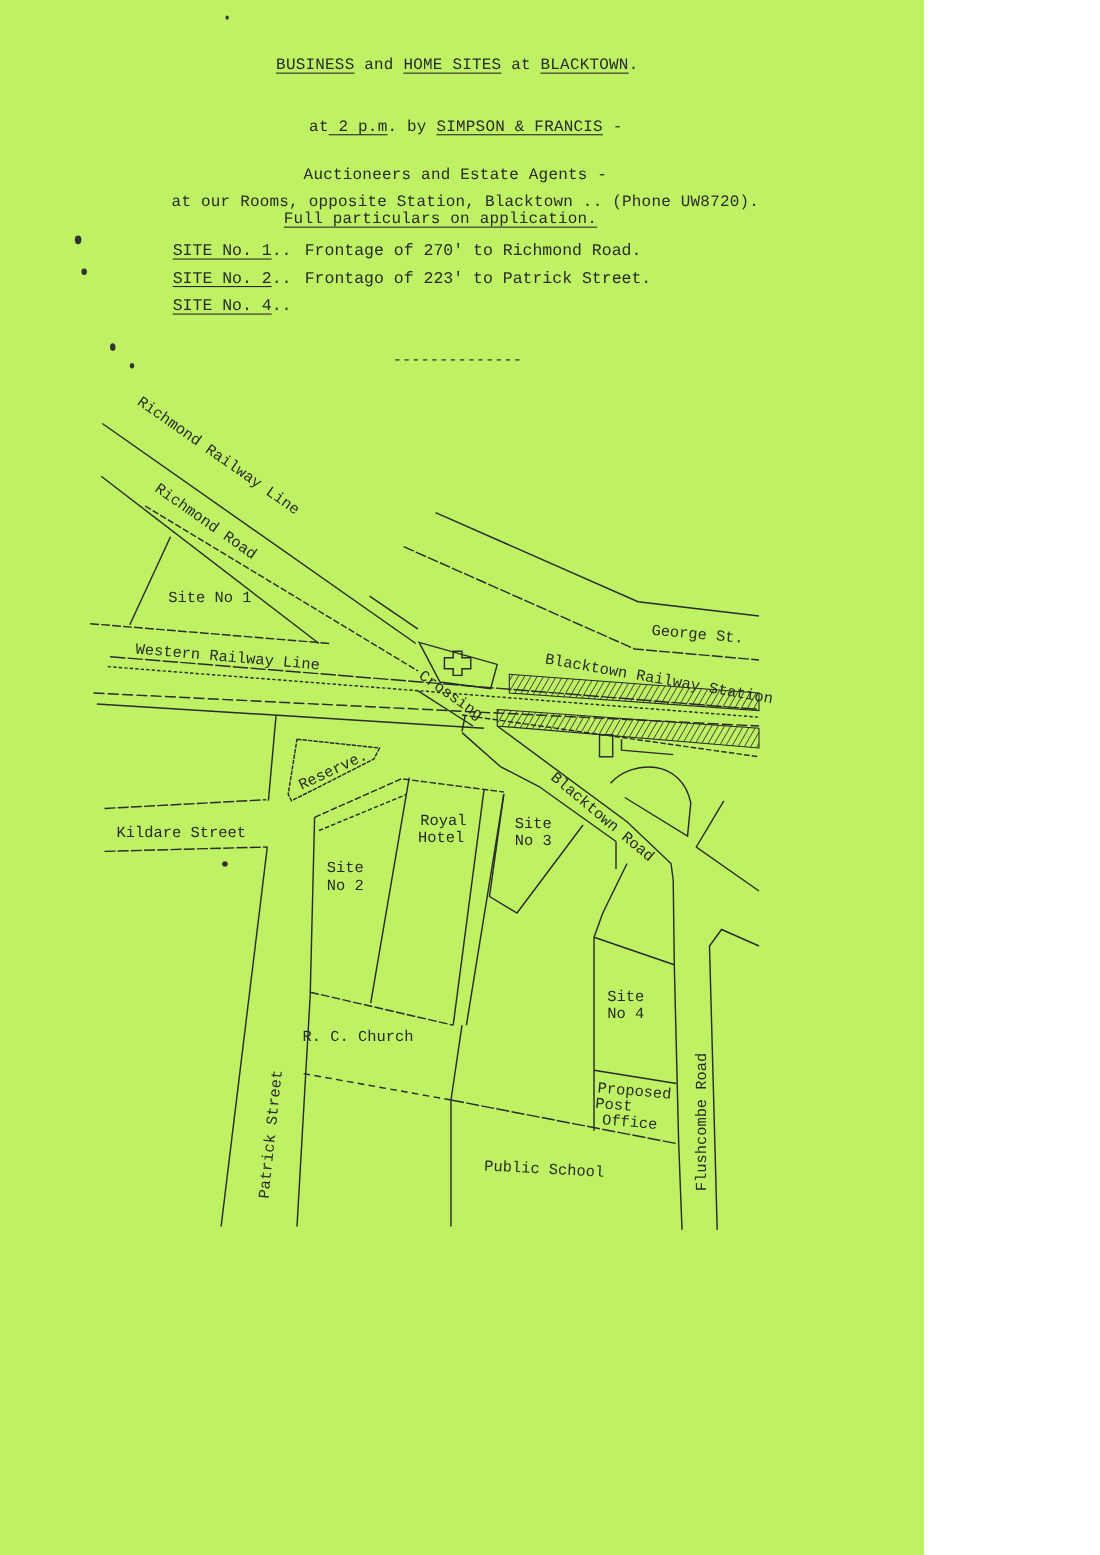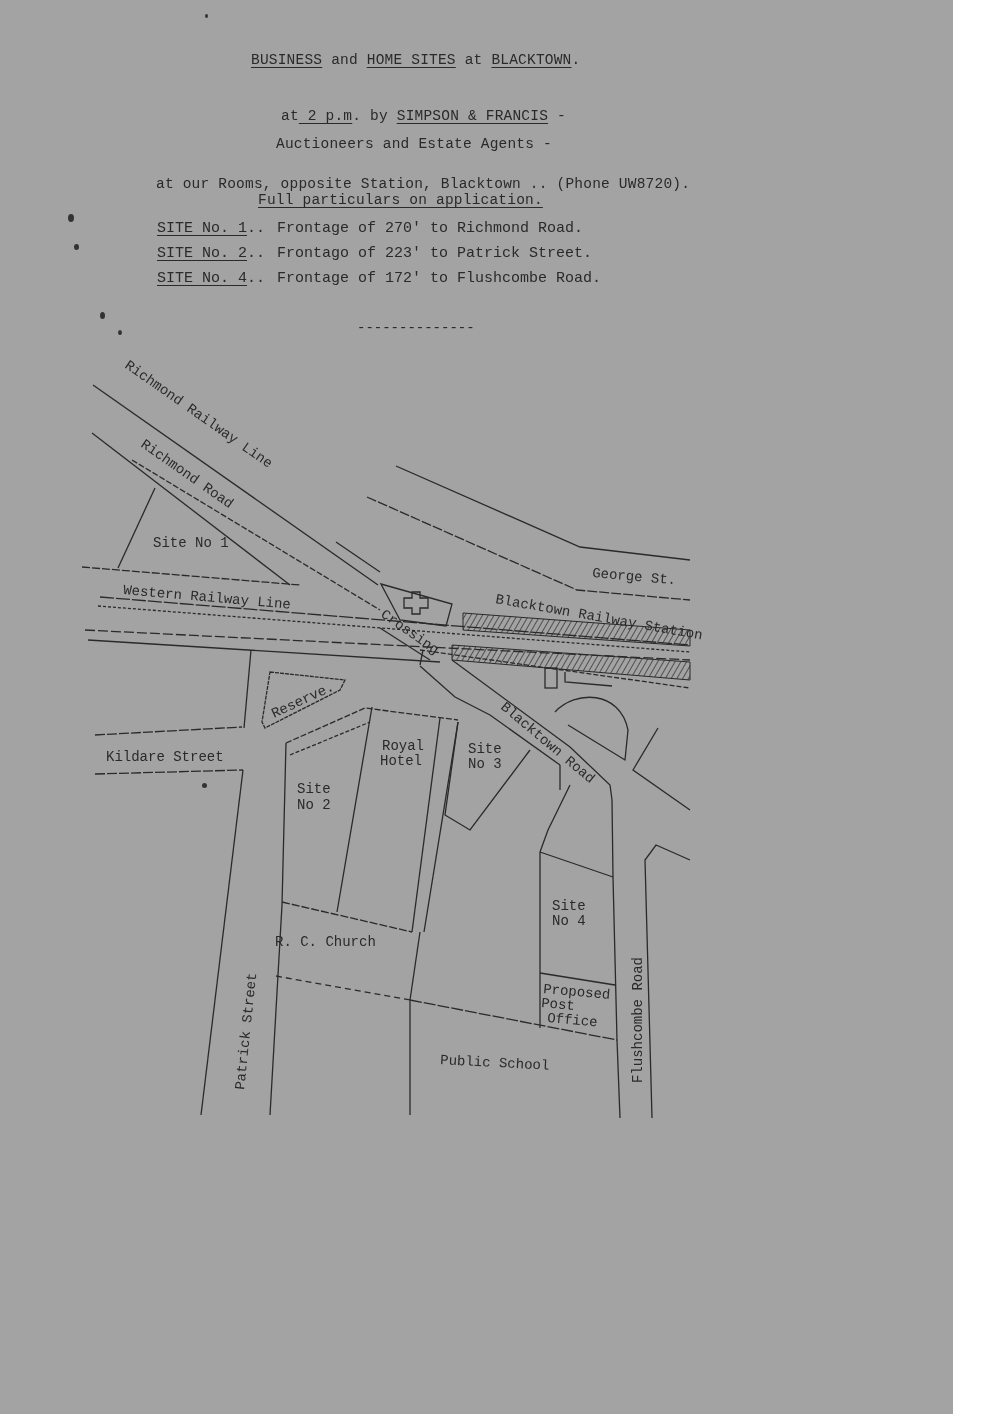--- a/index.html
+++ b/index.html
@@ -1,18 +1,18 @@
 <!DOCTYPE html>
 <html><head>
 <meta charset="utf-8">
 <style>
   html,body{margin:0;padding:0;background:#fff;}
   body{width:1000px;height:1414px;position:relative;overflow:hidden;
        font-family:"Liberation Mono","DejaVu Sans Mono",monospace;color:#2a2a2a;}
-  .page{position:absolute;left:0;top:0;width:953px;height:1414px;background:#a3a3a3;}
+  .page{position:absolute;left:0;top:0;width:840px;height:1414px;background:#bef264;}
   .line{position:absolute;font-size:14.5px;letter-spacing:0.2px;white-space:nowrap;}
   .u{text-decoration:underline;text-underline-offset:3px;}
   .sites{position:absolute;left:157px;top:220px;font-size:15px;}
   .site-row{height:25px;display:flex;white-space:nowrap;}
   .site-label{width:120px;}
   .dashes{position:absolute;left:357px;top:320px;font-size:14px;letter-spacing:0;}
   svg{position:absolute;left:0;top:0;}
   svg text{font-family:"Liberation Mono","DejaVu Sans Mono",monospace;font-size:14px;fill:#2a2a2a;}
   .speck{position:absolute;background:#333;border-radius:50%;}
 </style>
@@ -27,38 +27,37 @@
     <span class="u">HOME SITES</span>
     <span>at</span>
     <span class="u">BLACKTOWN</span><span>.</span>
   </div>
 
 
   <div class="line" style="left:281px;top:108px;">
     <span>at</span><span class="u"> 2 p.m</span><span>. by </span><span class="u">SIMPSON &amp; FRANCIS</span><span> -</span>
   </div>
 
-  <div class="line" style="left:276px;top:136px;">Auctioneers and Estate Agents -</div>
+  <div class="line" style="left:276px;top:152px;">Auctioneers and Estate Agents -</div>
 
   <div class="line" style="left:156px;top:164px;margin-top:12px;">at our Rooms, opposite Station, Blacktown ..  (Phone UW8720).</div>
 
   <div class="line u" style="left:226px;top:192px;padding-left:32px;padding-right:46px;">Full particulars on application.</div>
 
   <div class="sites">
     <div class="site-row">
       <span class="site-label"><span class="u">SITE No. 1</span><span>..</span></span>
       <span>Frontage of 270' to Richmond Road.</span>
     </div>
     <div class="site-row">
       <span class="site-label"><span class="u">SITE No. 2</span><span>..</span></span>
       <span>Frontago of 223' to Patrick Street.</span>
     </div>
     <div class="site-row">
       <span class="site-label"><span class="u">SITE No. 4</span><span>..</span></span>
-      <span>Frontage of 172' to Flushcombe Road.</span>
     </div>
   </div>
 
   <div class="dashes">--------------</div>
 
   <svg width="1000" height="1414" viewBox="0 0 1000 1414" fill="none" stroke="#2a2a2a" stroke-width="1.3">
 
     <g>
       <line x1="93" y1="385" x2="378" y2="585"></line>
       <line x1="92" y1="433" x2="290" y2="585"></line>

